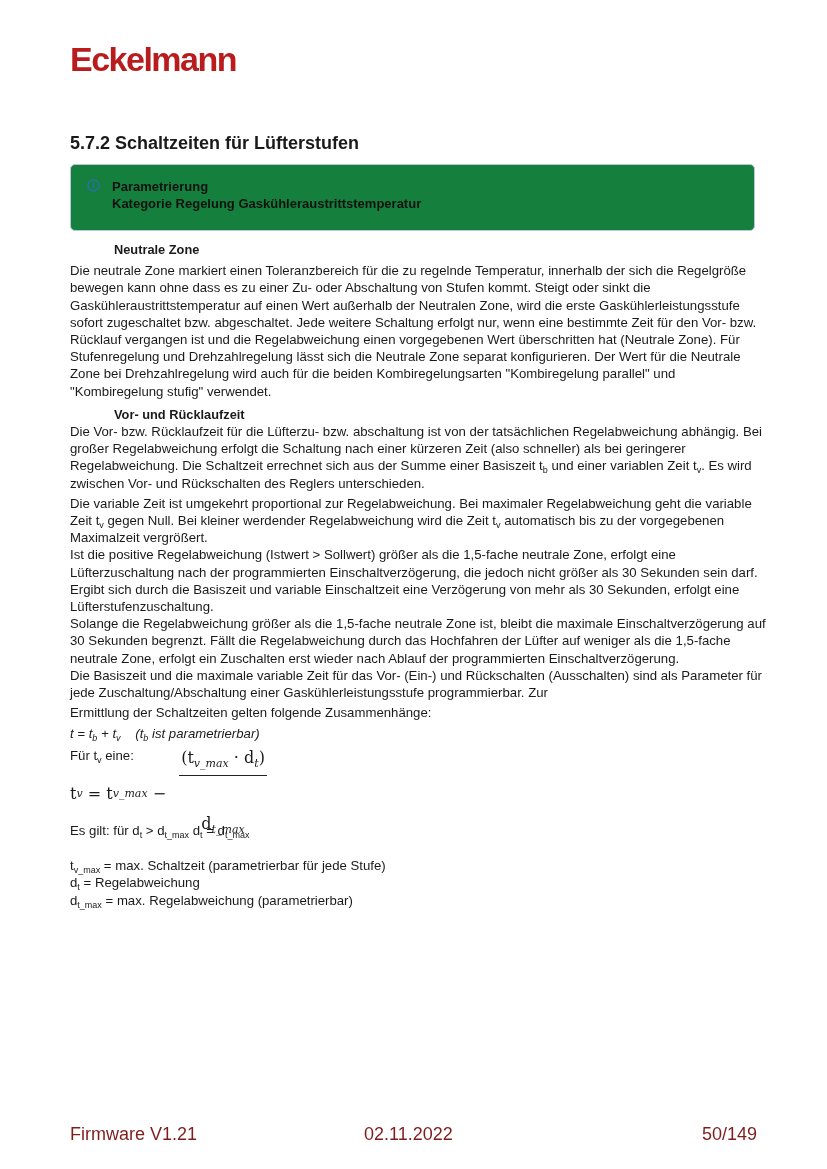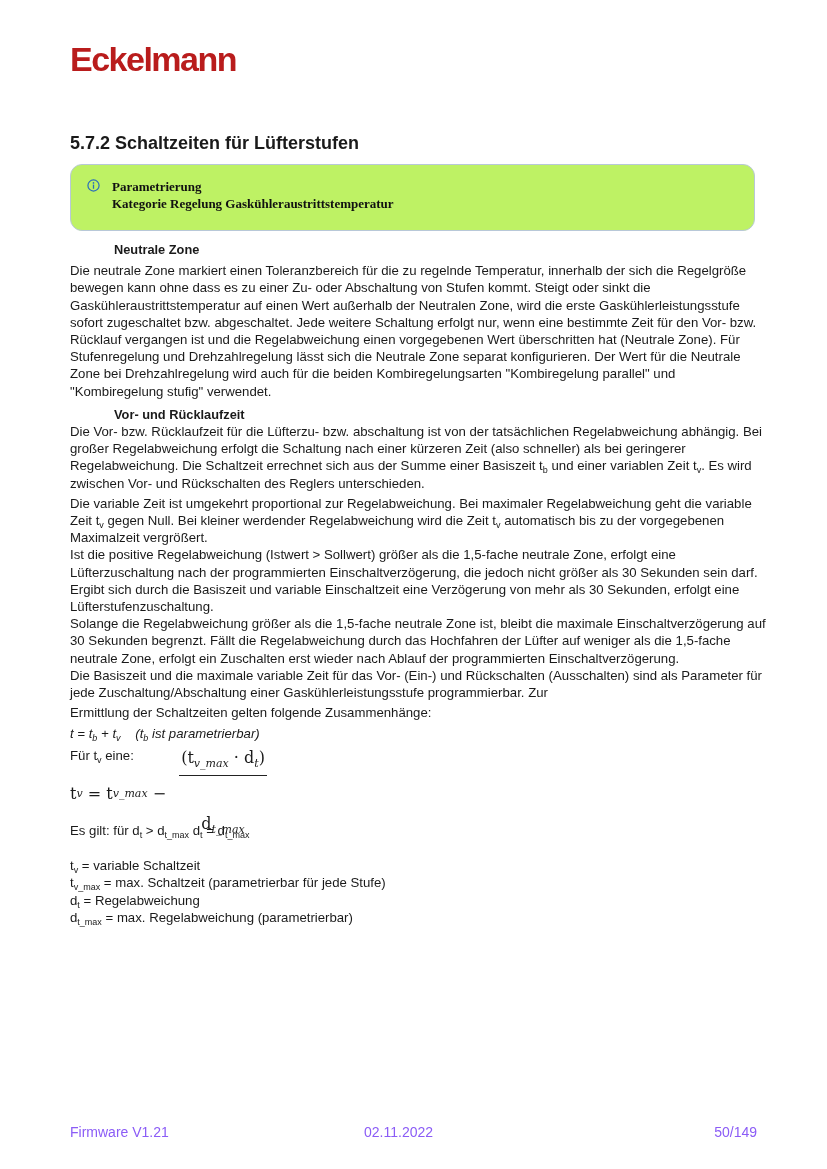--- a/index.html
+++ b/index.html
@@ -1,34 +1,34 @@
 <!DOCTYPE html>
 <html><head>
 <meta charset="utf-8">
 <style>
   html, body { margin:0; padding:0; background:#ffffff; }
   body { width:827px; height:1169px; position:relative; font-family:"Liberation Sans", sans-serif; color:#1a1a1a; overflow:hidden; }
   .logo { position:absolute; left:70px; top:40px; font-family:"Liberation Sans", sans-serif; font-weight:bold; font-size:34px; color:#b91c1c; letter-spacing:-1.5px; }
   .section-title { position:absolute; left:70px; top:133px; font-weight:bold; font-size:18px; color:#1a1a1a; }
-  .note-box { position:absolute; left:70px; top:164px; width:685px; height:67px; box-sizing:border-box; border:1px solid #b8c8d8; border-radius:12px; background:#bef264;font-family:Liberation Serif, serif; }
+  .note-box { position:absolute; left:70px; top:164px; width:685px; height:67px; box-sizing:border-box; border:1px solid #b8c8d8; border-radius:5px; background:#15803d; }
   .note-icon { position:absolute; left:16px; top:14px; width:13px; height:13px; }
   .note-text { position:absolute; left:41px; top:13px; font-weight:bold; font-size:13px; line-height:17px; color:#111; }
   .content { position:absolute; left:70px; top:241px; width:700px; font-size:13.2px; line-height:17.2px; color:#1a1a1a; }
   .h { font-weight:bold; font-size:12.8px; margin:0 0 4px 0;padding-left:44px; }
   .p { margin:0; }
   .gap { height:6px; }
   sub { font-size:9px; vertical-align:-3px; line-height:0; }
   .formula-inline { font-style:italic; }
   .math { font-family:"DejaVu Serif", serif; font-size:16px; display:flex; align-items:center; margin:6px 0 4px 0; height:48px; }
   .frac { display:inline-flex; flex-direction:column; align-items:center; margin-left:8px;gap:37px; }
   .frac .num { padding:0 2px 3px 2px; border-bottom:1px solid #222; }
   .frac .den { padding-top:2px; }
   .msub { font-size:11px; font-style:italic; vertical-align:-4px; }
   .defs { margin-top:18px; }
-  .footer { position:absolute; top:1124px; font-size:14px; color:#8b5cf6; }
+  .footer { position:absolute; top:1124px; font-size:18px; color:#7f1d1d; }
 </style>
 </head>
 <body>
 
 <div class="logo">Eckelmann</div>
 
 <div class="section-title">5.7.2  Schaltzeiten für Lüfterstufen</div>
 
 <div class="note-box">
   <svg class="note-icon" viewBox="0 0 14 14">
@@ -70,21 +70,20 @@
     <span style="white-space:pre"> − </span>
     <span class="frac">
       <span class="num"><span>(t</span><span class="msub">v_max</span><span style="white-space:pre"> · d</span><span class="msub">t</span><span>)</span></span>
       <span class="den"><span>d</span><span class="msub">t_max</span></span>
     </span>
   </div>
 
   <p class="p"><span>Es gilt: für d</span><sub>t</sub><span> &gt; d</span><sub>t_max</sub><span> d</span><sub>t</sub><span> = d</span><sub>t_max</sub></p>
 
   <div class="defs">
-    <div><span>t</span><sub>v</sub><span> = variable Schaltzeit</span></div>
     <div><span>t</span><sub>v_max</sub><span> = max. Schaltzeit (parametrierbar für jede Stufe)</span></div>
     <div><span>d</span><sub>t</sub><span> = Regelabweichung</span></div>
     <div><span>d</span><sub>t_max</sub><span> = max. Regelabweichung (parametrierbar)</span></div>
   </div>
 </div>
 
 <div class="footer" style="left:70px">Firmware V1.21</div>
 <div class="footer" style="left:364px">02.11.2022</div>
 <div class="footer" style="right:70px">50/149</div>
 

